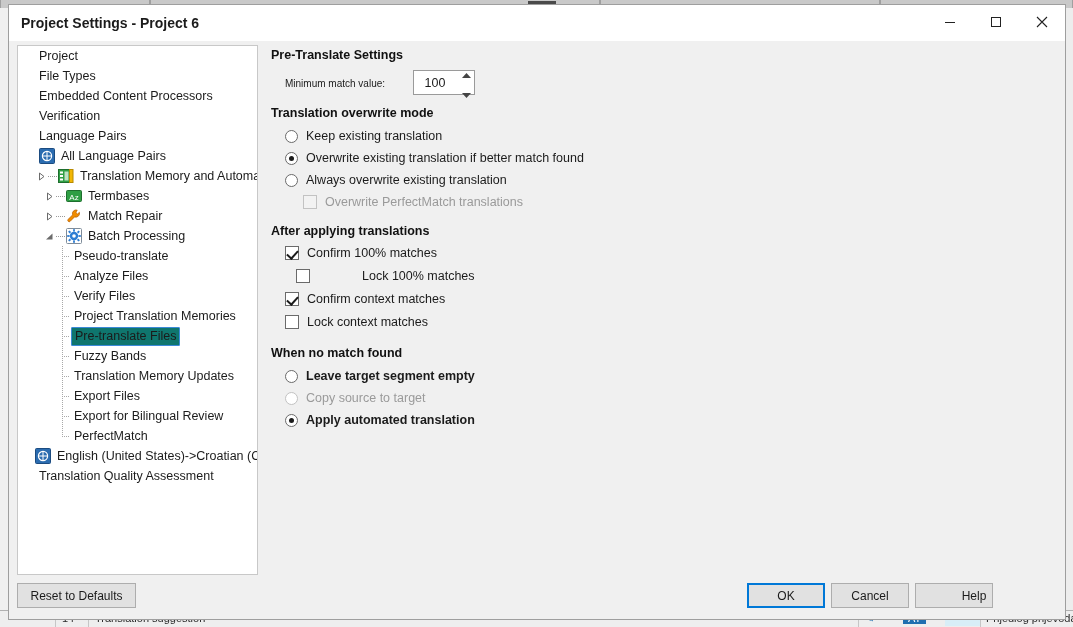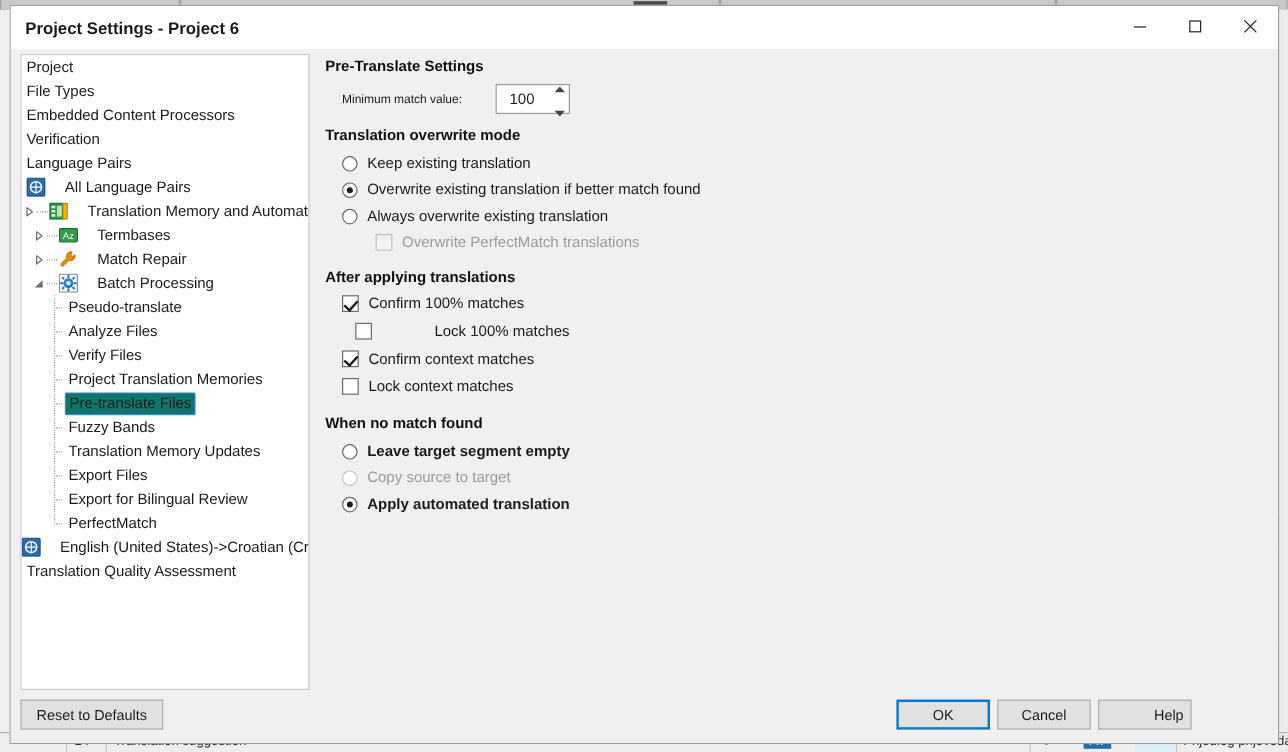--- a/index.html
+++ b/index.html
@@ -103,20 +103,21 @@
     overflow: hidden;
   }
   .tnode {
     position: relative;
     height: 20px;
     display: flex; align-items: center;
     font-size: 12.5px;
     color: #1b1b1b;
     white-space: nowrap;
     cursor: default;
+    padding-left: 17px;
   }
   .tnode .lbl { line-height: 20px; }
   .tnode .pad { display: inline-block; }
 
   .expander {
     width: 13px; height: 20px;
     display: inline-flex; align-items: center; justify-content: center;
     flex: 0 0 13px;
   }
   .expander svg { display:block; }
@@ -135,21 +136,21 @@
   }
   .dots.last::before { bottom: 10px; }
   .dash-h {
     width: 10px; height: 20px; flex: 0 0 10px; position: relative;
   }
   .dash-h::after {
     content:""; position:absolute; left:0; top:10px; width:9px; height:1px;
     background: repeating-linear-gradient(to right, #9b9b9b 0 1px, transparent 1px 2px);
   }
 
-  .ticon { width:17px; height:17px; flex:0 0 17px; margin-right:15px; position:relative; }
+  .ticon { width:17px; height:17px; flex:0 0 17px; margin-right:5px; position:relative; }
 
   .sel-box {
     border: 1px solid #3b8ad8;
     background: #0f766e;
     border-radius: 1px;
     padding: 0 3px;
     margin-left: -3px;
     line-height: 17px;
     height: 19px;
     display: inline-flex; align-items: center;
@@ -500,21 +501,21 @@
         <span class="lab">Keep existing translation</span>
       </div>
       <div class="optrow" style="left:18px; top:105px;">
         <span class="radio on"></span>
         <span class="lab">Overwrite existing translation if better match found</span>
       </div>
       <div class="optrow" style="left:18px; top:127px;">
         <span class="radio"></span>
         <span class="lab">Always overwrite existing translation</span>
       </div>
-      <div class="optrow dim" style="left:46px; top:149px;">
+      <div class="optrow dim" style="left:36px; top:149px;">
         <span class="cbox dim"></span>
         <span class="lab">Overwrite PerfectMatch translations</span>
       </div>
 
       <div class="grp-title" style="left:4px; top:179px;">After applying translations</div>
 
       <div class="optrow" style="left:18px; top:200px;">
         <span class="cbox on"></span>
         <span class="lab">Confirm 100% matches</span>
       </div>

